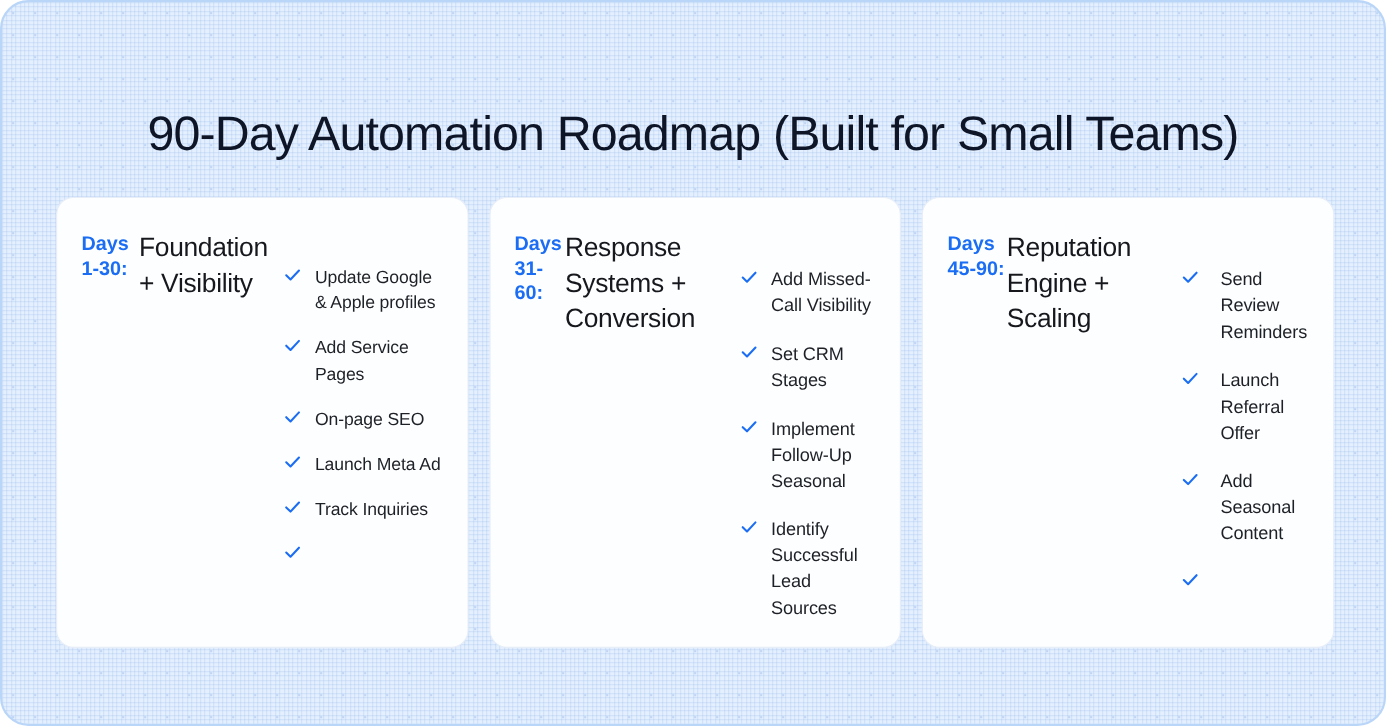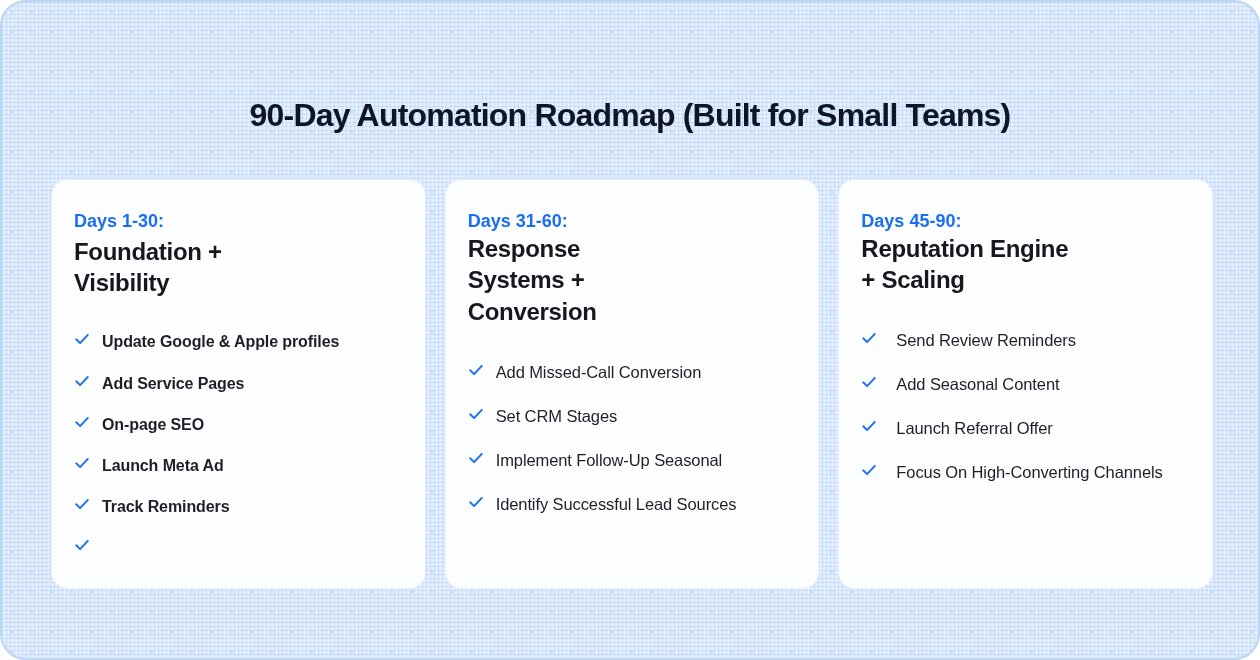--- a/index.html
+++ b/index.html
@@ -46,22 +46,22 @@
   
   .title-wrap {
     position: absolute;
     top: 64px;
     left: 0;
     width: 100%;
     text-align: center;
   }
   .title {
     display: inline-block;
-    font-size: 32px;
-    font-weight: 700;
+    font-size: 44px;
+    font-weight: 400;
     color: #0d1526;
     letter-spacing: -0.8px;
     line-height: 1.15;
     margin-top: 31px;
   }
 
   
   .cards {
     position: absolute;
     top: 177px;
@@ -72,33 +72,33 @@
     gap: 19px;
   }
   .card {
     flex: 1 1 0;
     background: #fdfeff;
     border: 1px solid #e8eef7;
     border-radius: 16px;
     box-sizing: border-box;
     padding: 30px 22px 20px 22px;
     display: flex;
-    flex-direction: column;
+    flex-direction: row;
   }
 
   .card-days {
     font-size: 18px;
     font-weight: 600;
     color: #1b6ef3;
     line-height: 1.25;
     margin-bottom: 0;
   }
   .card-heading {
     font-size: 24px;
-    font-weight: 700;
+    font-weight: 400;
     color: #16181d;
     line-height: 1.33;
     letter-spacing: -0.3px;
     margin: 0;
     max-width: 16ch;
   }
 
   .task-list {
     list-style: none;
     margin: 0;
@@ -124,21 +124,21 @@
 
   .task-text {
     font-size: 16.5px;
     color: #1d2026;
     line-height: 1.45;
     letter-spacing: -0.1px;
   }
 
   
   .card--1 .card-days    { margin-bottom: 3px; }
-  .card--1 .task-list    { margin-top: 31px; font-weight: bold; }
+  .card--1 .task-list    { margin-top: 31px; }
   .card--1 .task-item    { margin-bottom: 18px; }
   .card--1 .task-text    { font-size: 16px; }
 
   .card--2 .task-list    { margin-top: 33px; }
   .card--2 .task-item    { margin-bottom: 20px; }
 
   .card--3 .task-list    { margin-top: 33px; }
   .card--3 .task-item    { margin-bottom: 20px; gap: 19px; }
 </style>
 </head>
@@ -187,21 +187,21 @@
               </svg>
           </span>
           <span class="task-text">Launch Meta Ad</span>
         </li>
         <li class="task-item">
           <span class="check-icon">
             <svg width="16" height="16" viewBox="0 0 16 16" fill="none">
                 <path d="M2.2 8.3 L6.1 12.1 L13.8 3.9" stroke="#1b6ef3" stroke-width="1.9" stroke-linecap="round" stroke-linejoin="round"></path>
               </svg>
           </span>
-          <span class="task-text">Track Reminders</span>
+          <span class="task-text">Track Inquiries</span>
         </li>
         <li class="task-item">
           <span class="check-icon">
             <svg width="16" height="16" viewBox="0 0 16 16" fill="none">
                 <path d="M2.2 8.3 L6.1 12.1 L13.8 3.9" stroke="#1b6ef3" stroke-width="1.9" stroke-linecap="round" stroke-linejoin="round"></path>
               </svg>
           </span>
         </li>
       </ul>
     </div>
@@ -209,21 +209,21 @@
     <div class="card card--2">
       <div class="card-days">Days 31-60:</div>
       <h2 class="card-heading">Response Systems + Conversion</h2>
       <ul class="task-list">
         <li class="task-item">
           <span class="check-icon">
             <svg width="16" height="16" viewBox="0 0 16 16" fill="none">
                 <path d="M2.2 8.3 L6.1 12.1 L13.8 3.9" stroke="#1b6ef3" stroke-width="1.9" stroke-linecap="round" stroke-linejoin="round"></path>
               </svg>
           </span>
-          <span class="task-text">Add Missed-Call Conversion</span>
+          <span class="task-text">Add Missed-Call Visibility</span>
         </li>
         <li class="task-item">
           <span class="check-icon">
             <svg width="16" height="16" viewBox="0 0 16 16" fill="none">
                 <path d="M2.2 8.3 L6.1 12.1 L13.8 3.9" stroke="#1b6ef3" stroke-width="1.9" stroke-linecap="round" stroke-linejoin="round"></path>
               </svg>
           </span>
           <span class="task-text">Set CRM Stages</span>
         </li>
         <li class="task-item">
@@ -256,35 +256,34 @@
               </svg>
           </span>
           <span class="task-text">Send Review Reminders</span>
         </li>
         <li class="task-item">
           <span class="check-icon">
             <svg width="16" height="16" viewBox="0 0 16 16" fill="none">
                 <path d="M2.2 8.3 L6.1 12.1 L13.8 3.9" stroke="#1b6ef3" stroke-width="1.9" stroke-linecap="round" stroke-linejoin="round"></path>
               </svg>
           </span>
+          <span class="task-text">Launch Referral Offer</span>
+        </li>
+        <li class="task-item">
+          <span class="check-icon">
+            <svg width="16" height="16" viewBox="0 0 16 16" fill="none">
+                <path d="M2.2 8.3 L6.1 12.1 L13.8 3.9" stroke="#1b6ef3" stroke-width="1.9" stroke-linecap="round" stroke-linejoin="round"></path>
+              </svg>
+          </span>
           <span class="task-text">Add Seasonal Content</span>
         </li>
         <li class="task-item">
           <span class="check-icon">
             <svg width="16" height="16" viewBox="0 0 16 16" fill="none">
                 <path d="M2.2 8.3 L6.1 12.1 L13.8 3.9" stroke="#1b6ef3" stroke-width="1.9" stroke-linecap="round" stroke-linejoin="round"></path>
               </svg>
           </span>
-          <span class="task-text">Launch Referral Offer</span>
-        </li>
-        <li class="task-item">
-          <span class="check-icon">
-            <svg width="16" height="16" viewBox="0 0 16 16" fill="none">
-                <path d="M2.2 8.3 L6.1 12.1 L13.8 3.9" stroke="#1b6ef3" stroke-width="1.9" stroke-linecap="round" stroke-linejoin="round"></path>
-              </svg>
-          </span>
-          <span class="task-text">Focus On High-Converting Channels</span>
         </li>
       </ul>
     </div>
 
   </div>
 </div>
 
 </body></html>

